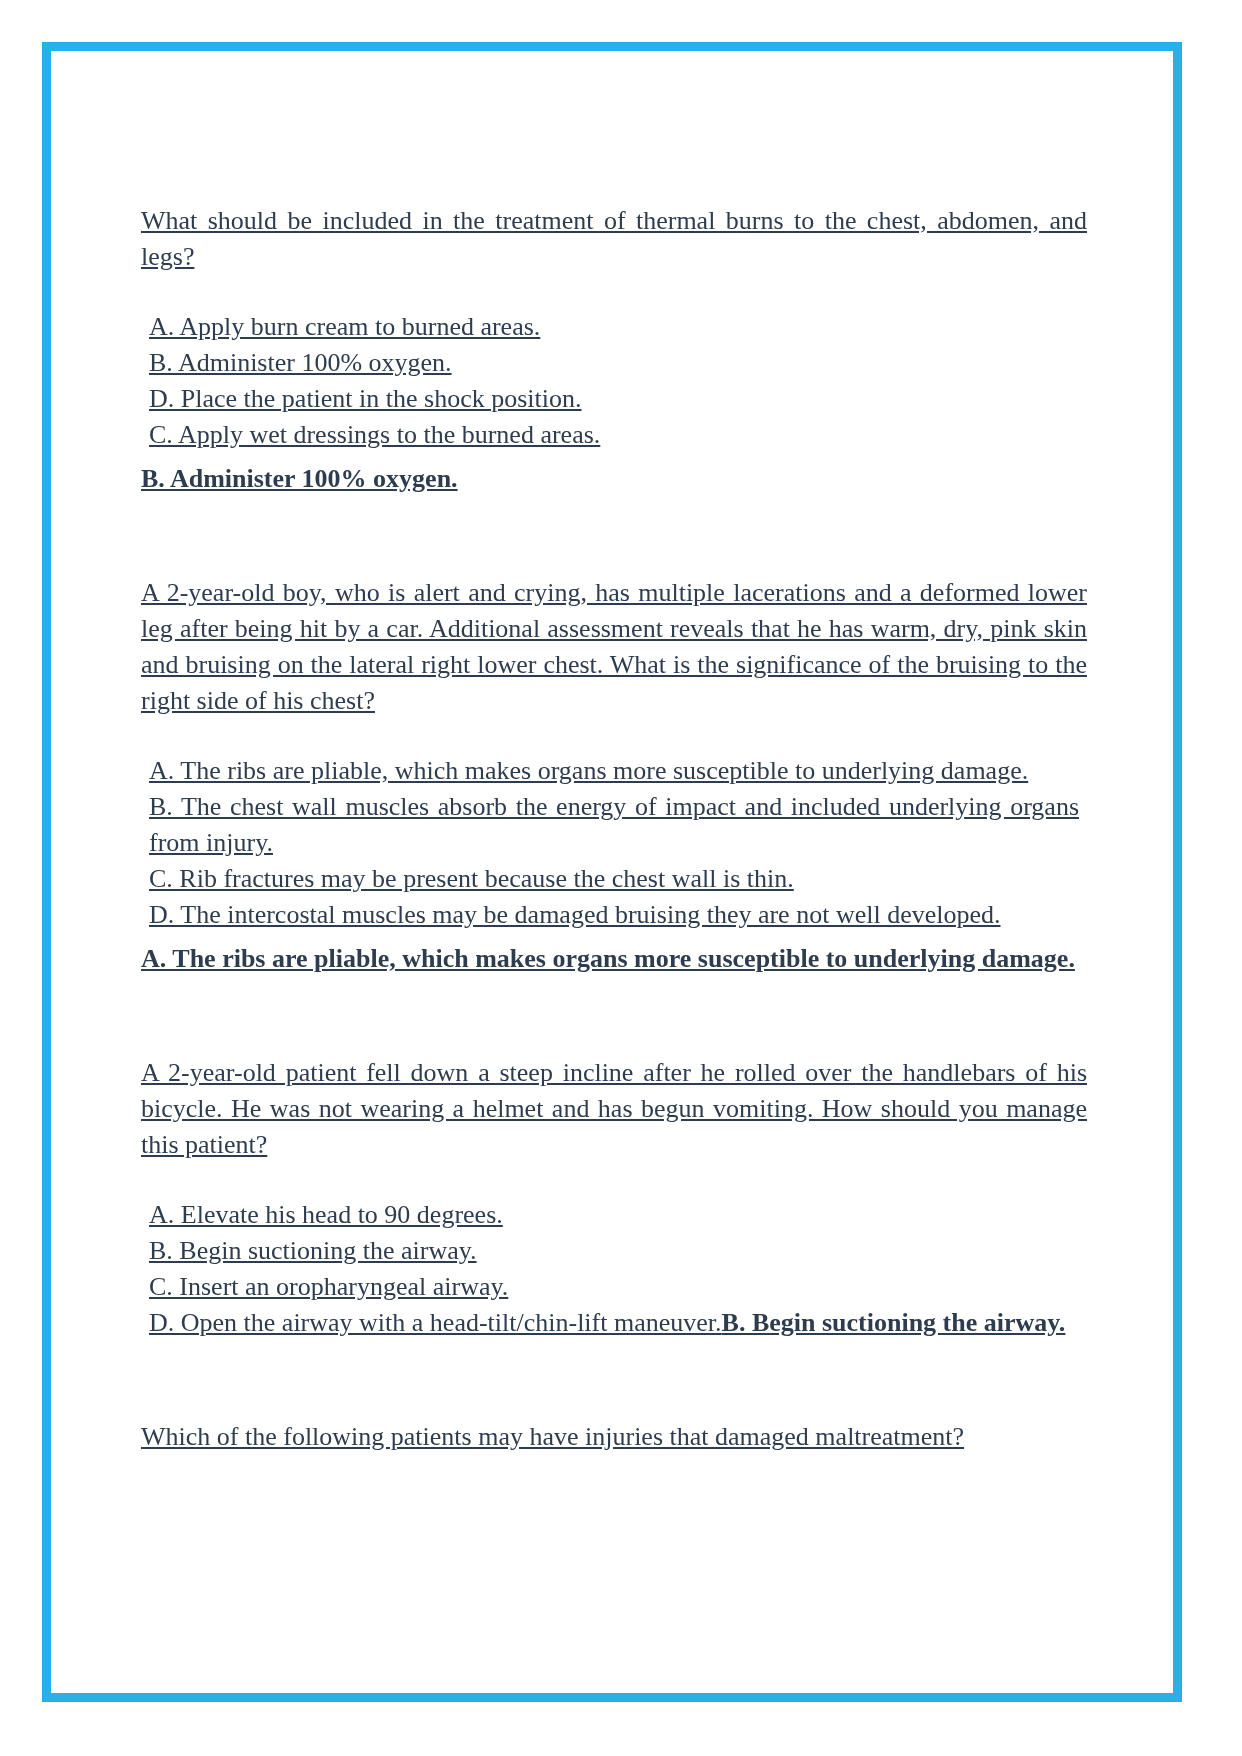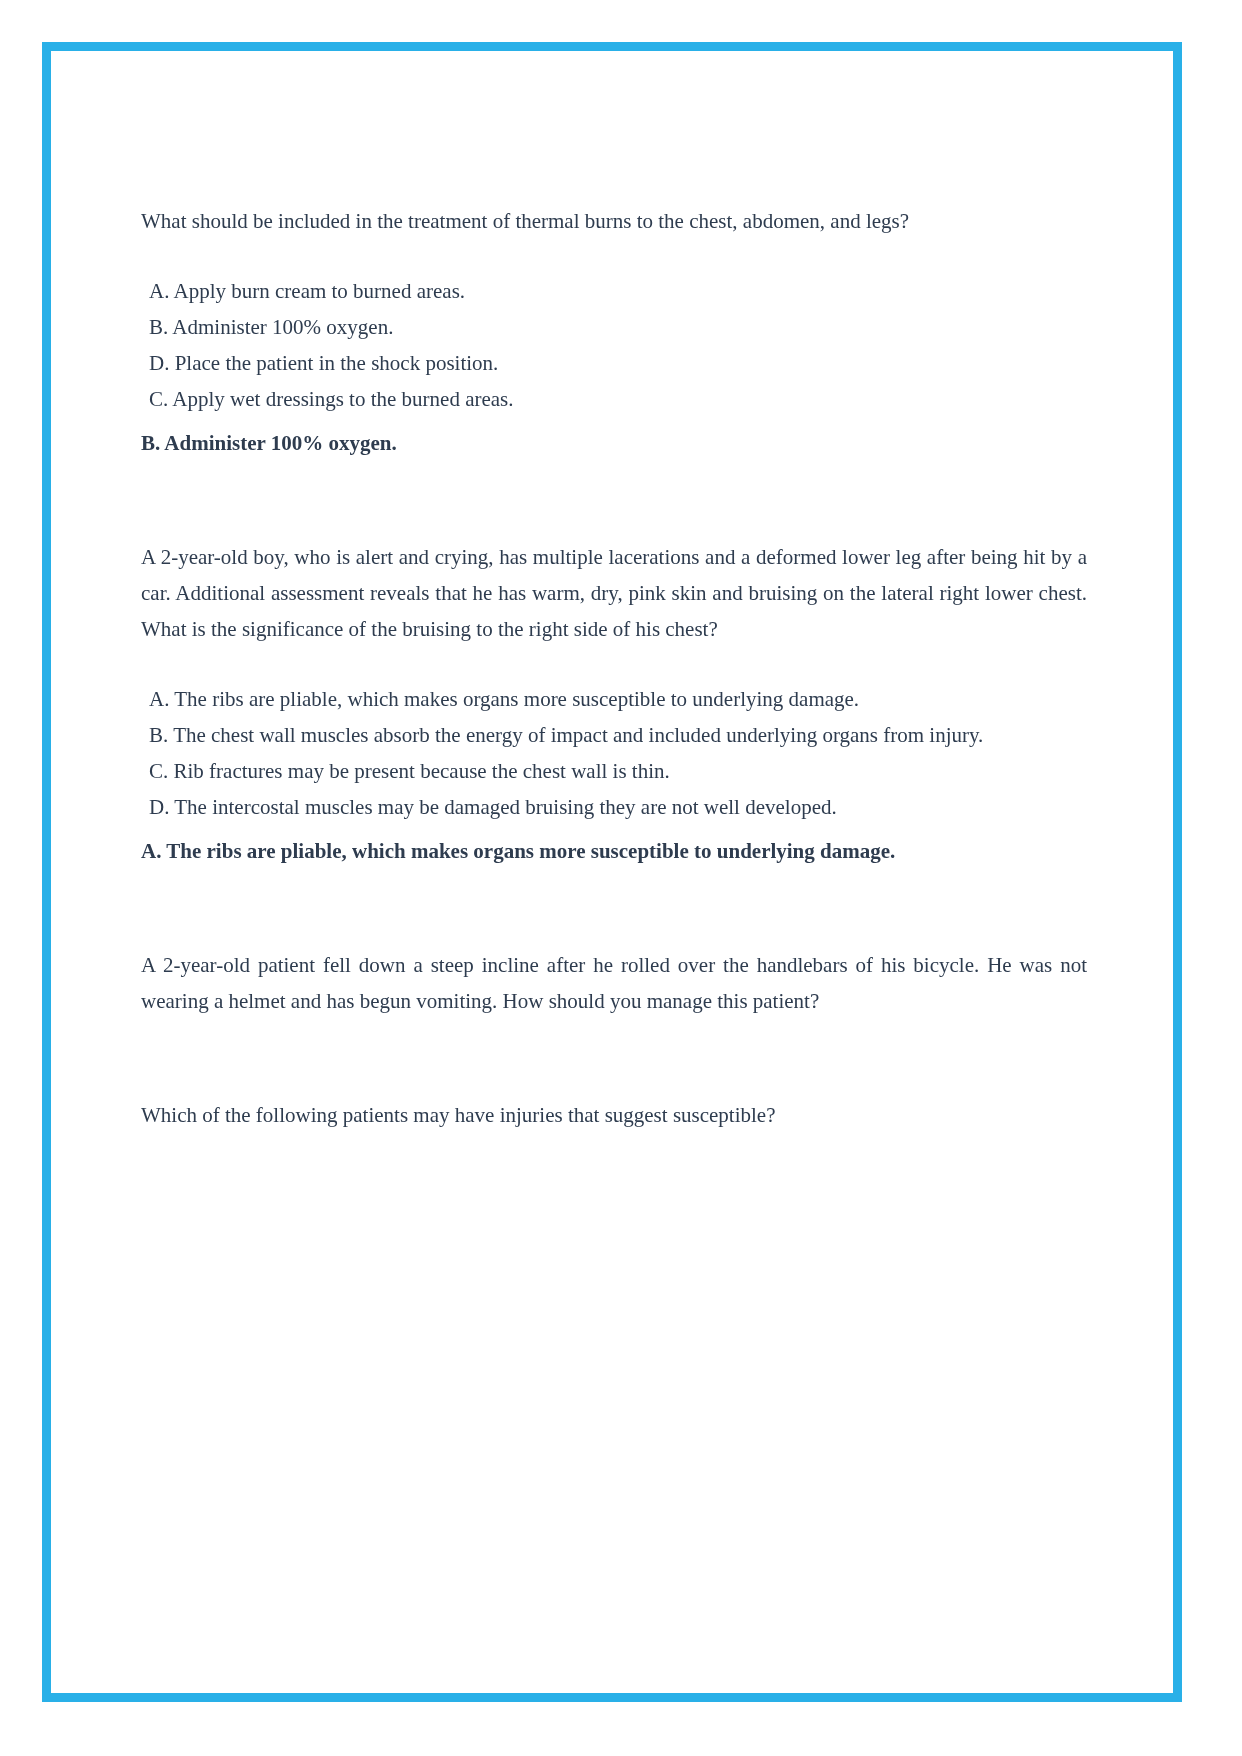--- a/index.html
+++ b/index.html
@@ -22,22 +22,23 @@
     box-sizing: border-box;
     border: 9px solid #29b0e8;
     background: #ffffff;
     overflow: hidden;
   }
   .content {
     box-sizing: border-box;
     width: 100%;
     padding: 152px 86px 40px 90px;
     color: #2e3c4f;
-    font-size: 21px;
+    font-size: 26px;
     line-height: 36px;
+    text-decoration: underline;
   }
   .qa-block {
     margin: 0 0 78px 0;
   }
   .qa-block:last-child {
     margin-bottom: 0;
   }
   .question {
     margin: 0 0 34px 0;
     text-align: justify;
@@ -88,20 +89,26 @@
         <p class="option">A. The ribs are pliable, which makes organs more susceptible to underlying damage.</p>
         <p class="option">B. The chest wall muscles absorb the energy of impact and included underlying organs from injury.</p>
         <p class="option">C. Rib fractures may be present because the chest wall is thin.</p>
         <p class="option last">D. The intercostal muscles may be damaged bruising they are not well developed.</p>
       </div>
       <p class="answer">A. The ribs are pliable, which makes organs more susceptible to underlying damage.</p>
     </div>
 
     <div class="qa-block">
       <p class="question">A 2-year-old patient fell down a steep incline after he rolled over the handlebars of his bicycle. He was not wearing a helmet and has begun vomiting. How should you manage this patient?</p>
+      <div class="options">
+        <p class="option">A. Elevate his head to 90 degrees.</p>
+        <p class="option">B. Begin suctioning the airway.</p>
+        <p class="option">C. Insert an oropharyngeal airway.</p>
+        <p class="option last"><span>D. Open the airway with a head-tilt/chin-lift maneuver.</span><span class="answer-inline">B. Begin suctioning the airway.</span></p>
+      </div>
     </div>
 
     <div class="qa-block">
-      <p class="question no-options">Which of the following patients may have injuries that suggest susceptible?</p>
+      <p class="question no-options">Which of the following patients may have injuries that damaged maltreatment?</p>
     </div>
 
   </div>
 </div>
 
 </body></html>

